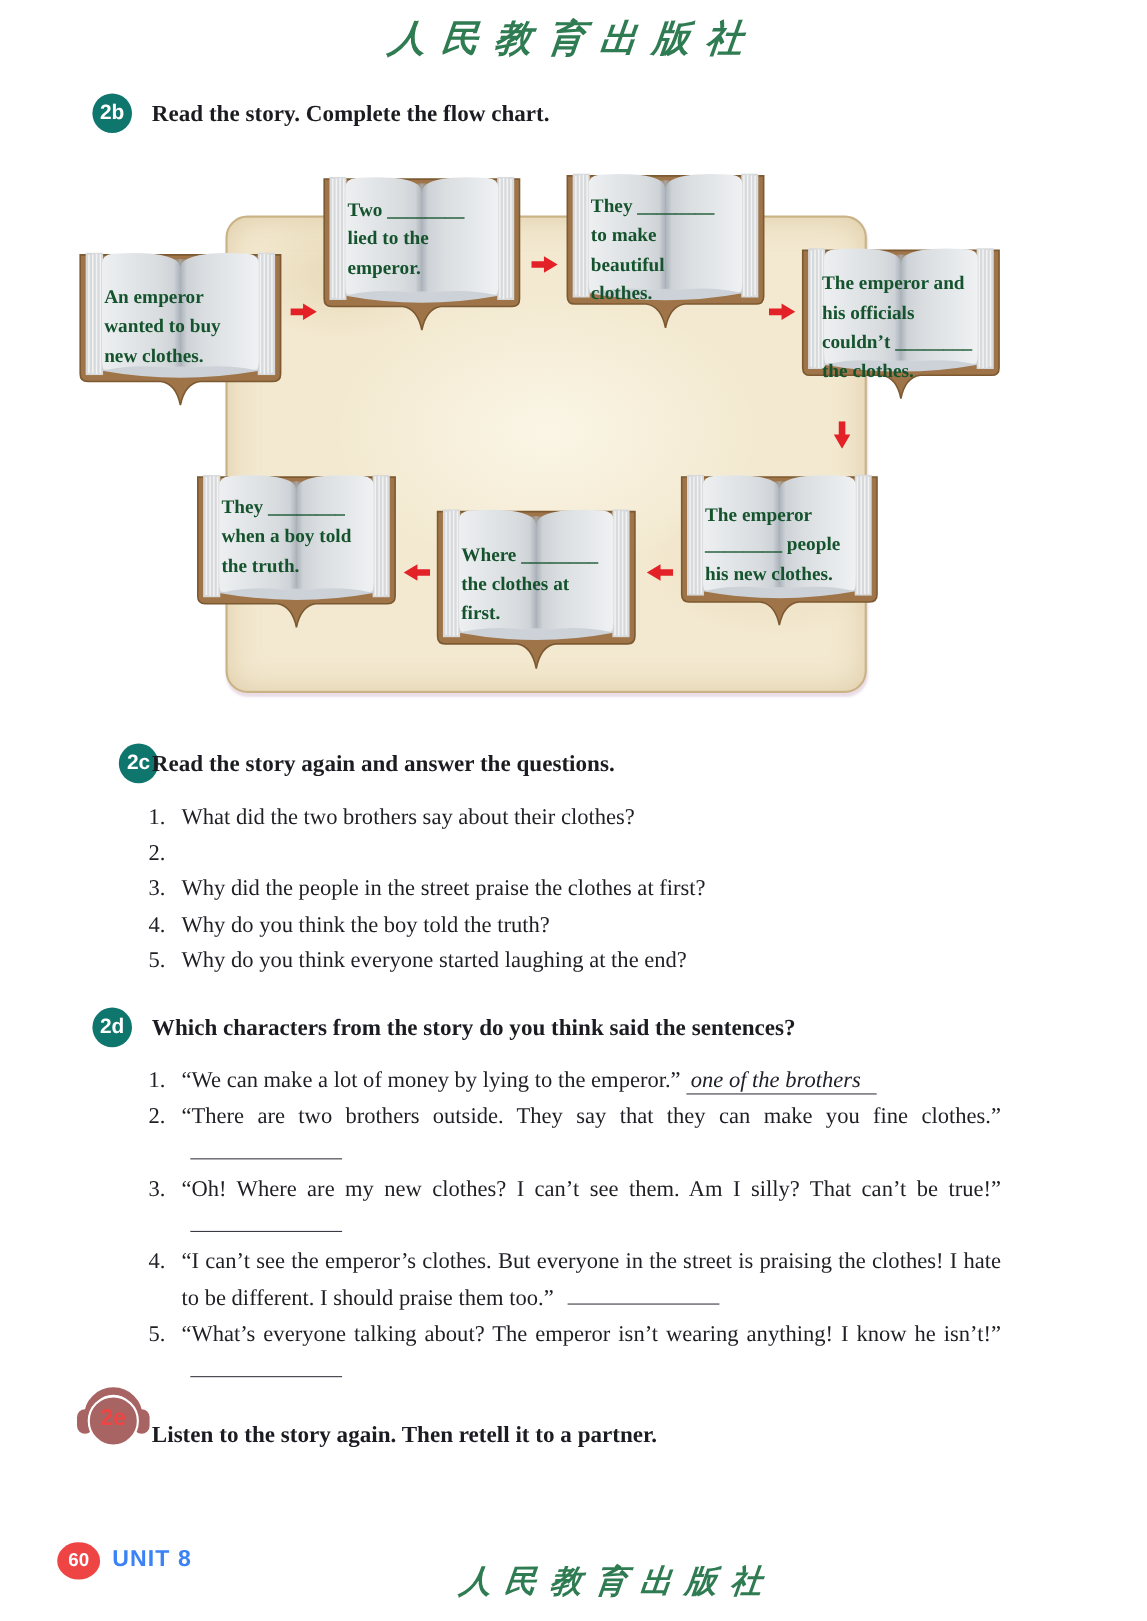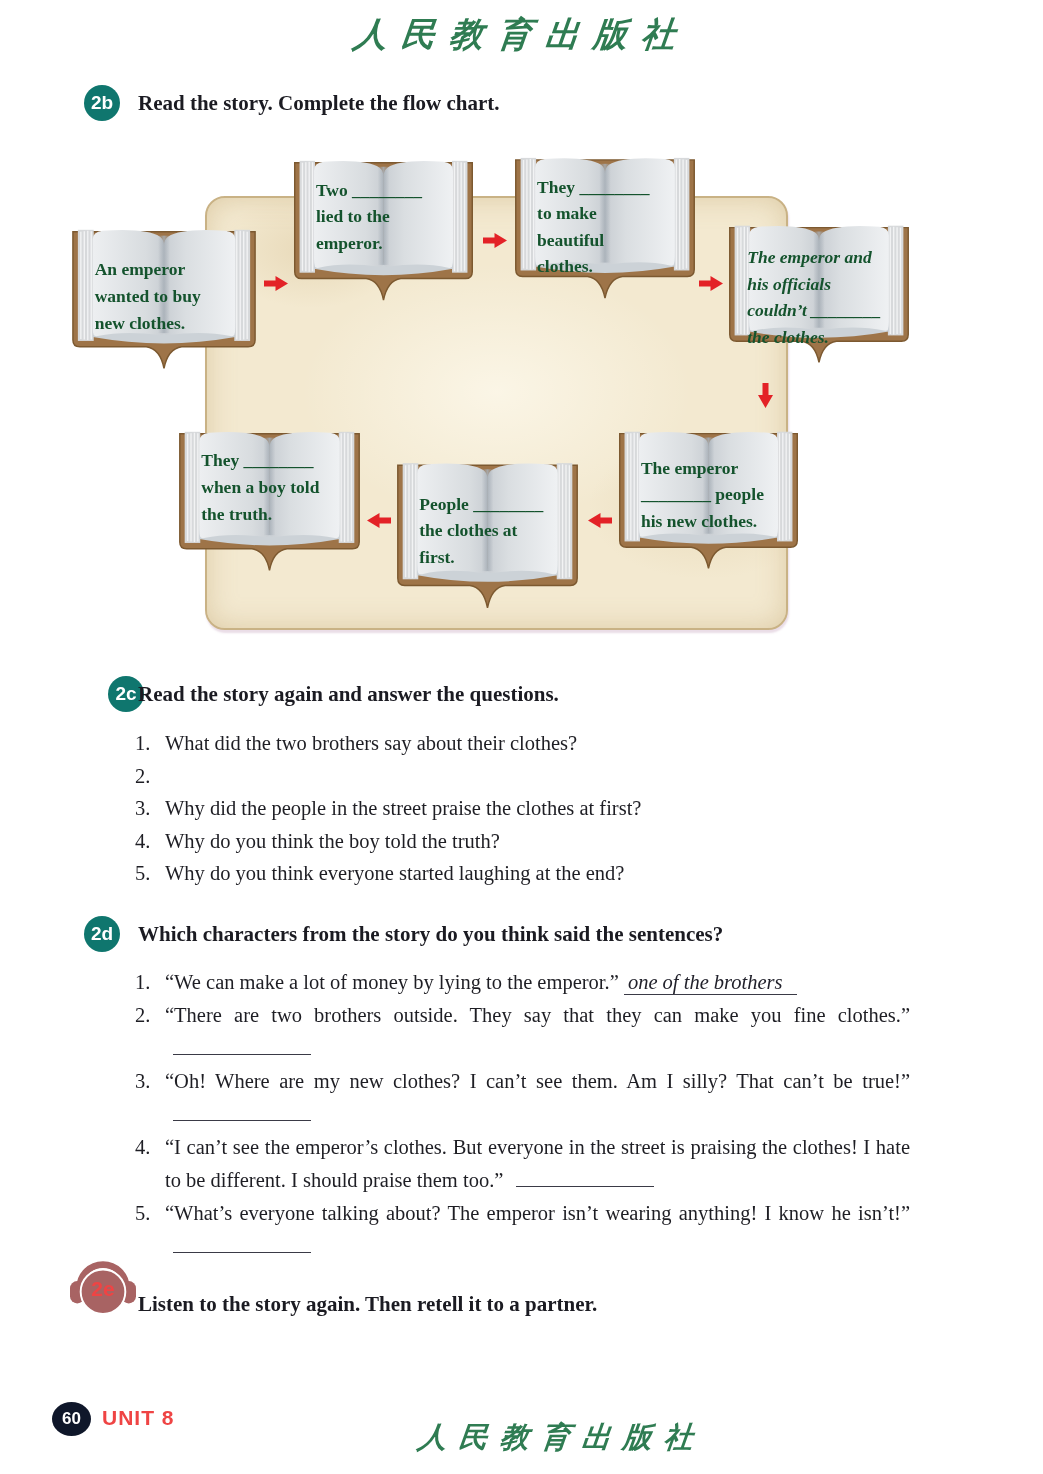--- a/index.html
+++ b/index.html
@@ -50,21 +50,21 @@
   .book-text { position:absolute; left:15%; right:6%; top:15%; font-weight:bold; font-size:17.5px;
                line-height:1.52; color:#14532d; white-space:pre-line; }
   .book-1 { left:5px;   top:82px;  width:198px; height:156px; }
   .book-2 { left:227px; top:13px;  width:193px; height:157px; }
   .book-3 { left:448px; top:10px;  width:194px; height:158px; }
   .book-4 { left:662px; top:78px;  width:194px; height:154px; }
   .book-5 { left:552px; top:284px; width:193px; height:154px; }
   .book-6 { left:330px; top:315px; width:195px; height:163px; }
   .book-7 { left:112px; top:284px; width:195px; height:156px; }
   .book-1 .book-text { top:22%; }
-  .book-4 .book-text { top:17%; left:13%;font-style:italic; }
+  .book-4 .book-text { top:17%; left:13%; }
   .book-5 .book-text { top:20%; }
   .book-6 .book-text { top:22%; }
 
   .arrow { position:absolute; z-index:3; }
   .arrow svg { display:block; width:100%; height:100%; }
   .arrow-1 { left:204px; top:135px; width:24px; height:17px; }
   .arrow-2 { left:423px; top:92px;  width:24px; height:17px; }
   .arrow-3 { left:639px; top:135px; width:24px; height:17px; }
   .arrow-4 { left:697px; top:243px; width:17px; height:25px; }
   .arrow-5 { left:528px; top:372px; width:24px; height:17px; }
@@ -79,23 +79,23 @@
   .d-item { position:relative; padding-left:30px; font-size:20.5px; line-height:33px;
             color:#1e1e24; text-align:justify; }
   .d-num { position:absolute; left:0; top:0; }
   .answer { font-style:italic; text-decoration:none; border-bottom:1.5px solid #3a3a46;
             padding:0 14px 1px 4px; color:#21212b; white-space:nowrap; }
   .blank { display:inline-block; width:138px; height:14px; border-bottom:1.5px solid #3a3a46;
            margin-left:8px; vertical-align:baseline; }
 
   
   .page-num { position:absolute; left:52px; top:1402px; width:39px; height:34px; border-radius:50%;
-              background:#0f172a; color:#fff; display:flex; align-items:center; justify-content:center;
+              background:#ef4444; color:#fff; display:flex; align-items:center; justify-content:center;
               font-family:"Liberation Sans","DejaVu Sans",sans-serif; font-weight:bold; font-size:17px; }
-  .unit-label { position:absolute; left:102px; top:1406px; color:#ef4444;
+  .unit-label { position:absolute; left:102px; top:1406px; color:#3b82f6;
                 font-family:"Liberation Sans","DejaVu Sans",sans-serif; font-weight:bold;
                 font-size:21px; letter-spacing:1px; }
 </style>
 </head>
 <body>
 
 <div class="page">
 
   <svg width="0" height="0" style="position:absolute" aria-hidden="true">
     <defs>
@@ -219,21 +219,21 @@
         <path d="M8 10 H192 V121 Q192 128 185 128 H118 Q104 130 100 150 Q96 130 82 128 H15 Q8 128 8 121 Z" fill="#9e7448" stroke="#7c5930" stroke-width="1.5"></path>
         <rect x="13" y="8" width="16" height="114" fill="#d7d9db"></rect>
         <path d="M16 10 V120 M19.5 9.5 V120.5 M23 9 V121 M26.5 9.5 V120.5" stroke="#f2f3f4" stroke-width="1.4" fill="none"></path>
         <rect x="171" y="8" width="16" height="114" fill="#d7d9db"></rect>
         <path d="M184 10 V120 M180.5 9.5 V120.5 M177 9 V121 M173.5 9.5 V120.5" stroke="#f2f3f4" stroke-width="1.4" fill="none"></path>
         <path d="M28 104 Q100 119 172 104 L172 118 Q100 131 28 118 Z" fill="#ccd2d7"></path>
         <path d="M29 116 Q28 113 28 108 L28 18 Q28 10 38 9 Q82 6 96 15 Q100 18 100 24 L100 112 Q100 116 96 116 Q60 111 33 117 Q30 117.5 29 116 Z" fill="url(#pgL)"></path>
         <path d="M171 116 Q172 113 172 108 L172 18 Q172 10 162 9 Q118 6 104 15 Q100 18 100 24 L100 112 Q100 116 104 116 Q140 111 167 117 Q170 117.5 171 116 Z" fill="url(#pgR)"></path>
         <rect x="94" y="14" width="12" height="100" fill="url(#gut)"></rect>
       </svg>
-      <div class="book-text">People ________
+      <div class="book-text">Where ________
 the clothes at
 first.</div>
     </div>
 
     <div class="book book-7">
       <svg class="bk" viewBox="0 0 200 160" preserveAspectRatio="none">
         <path d="M8 10 H192 V121 Q192 128 185 128 H118 Q104 130 100 150 Q96 130 82 128 H15 Q8 128 8 121 Z" fill="#9e7448" stroke="#7c5930" stroke-width="1.5"></path>
         <rect x="13" y="8" width="16" height="114" fill="#d7d9db"></rect>
         <path d="M16 10 V120 M19.5 9.5 V120.5 M23 9 V121 M26.5 9.5 V120.5" stroke="#f2f3f4" stroke-width="1.4" fill="none"></path>
         <rect x="171" y="8" width="16" height="114" fill="#d7d9db"></rect>

